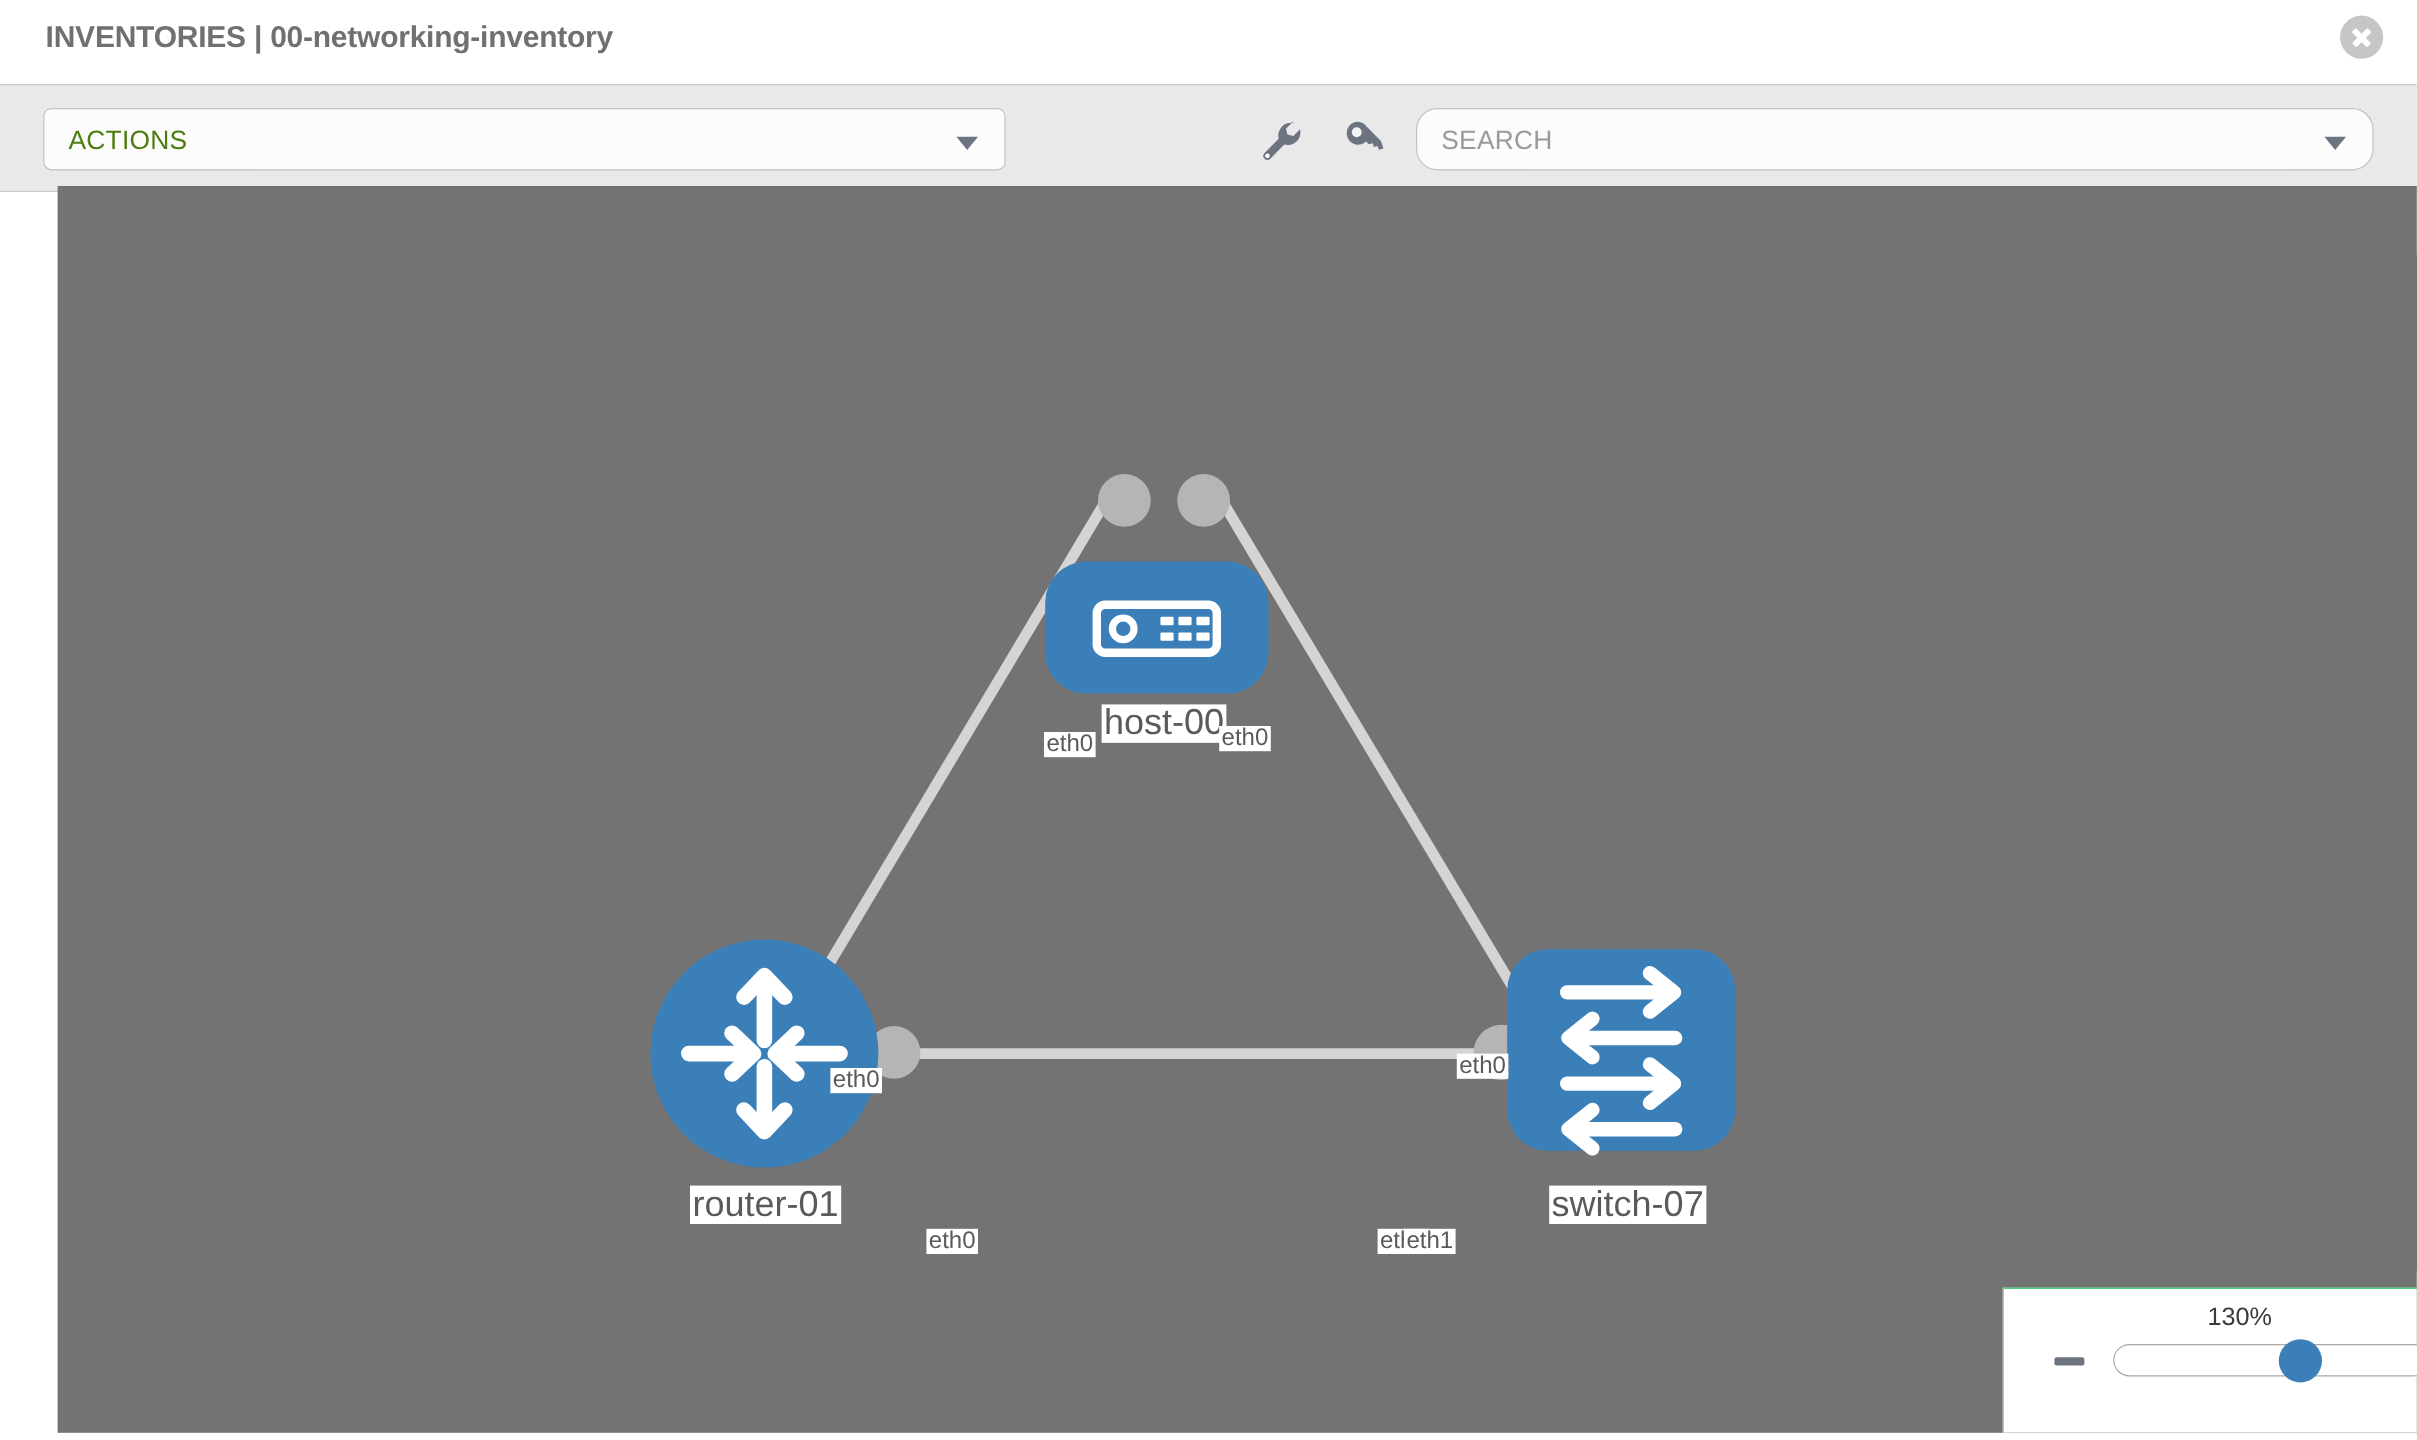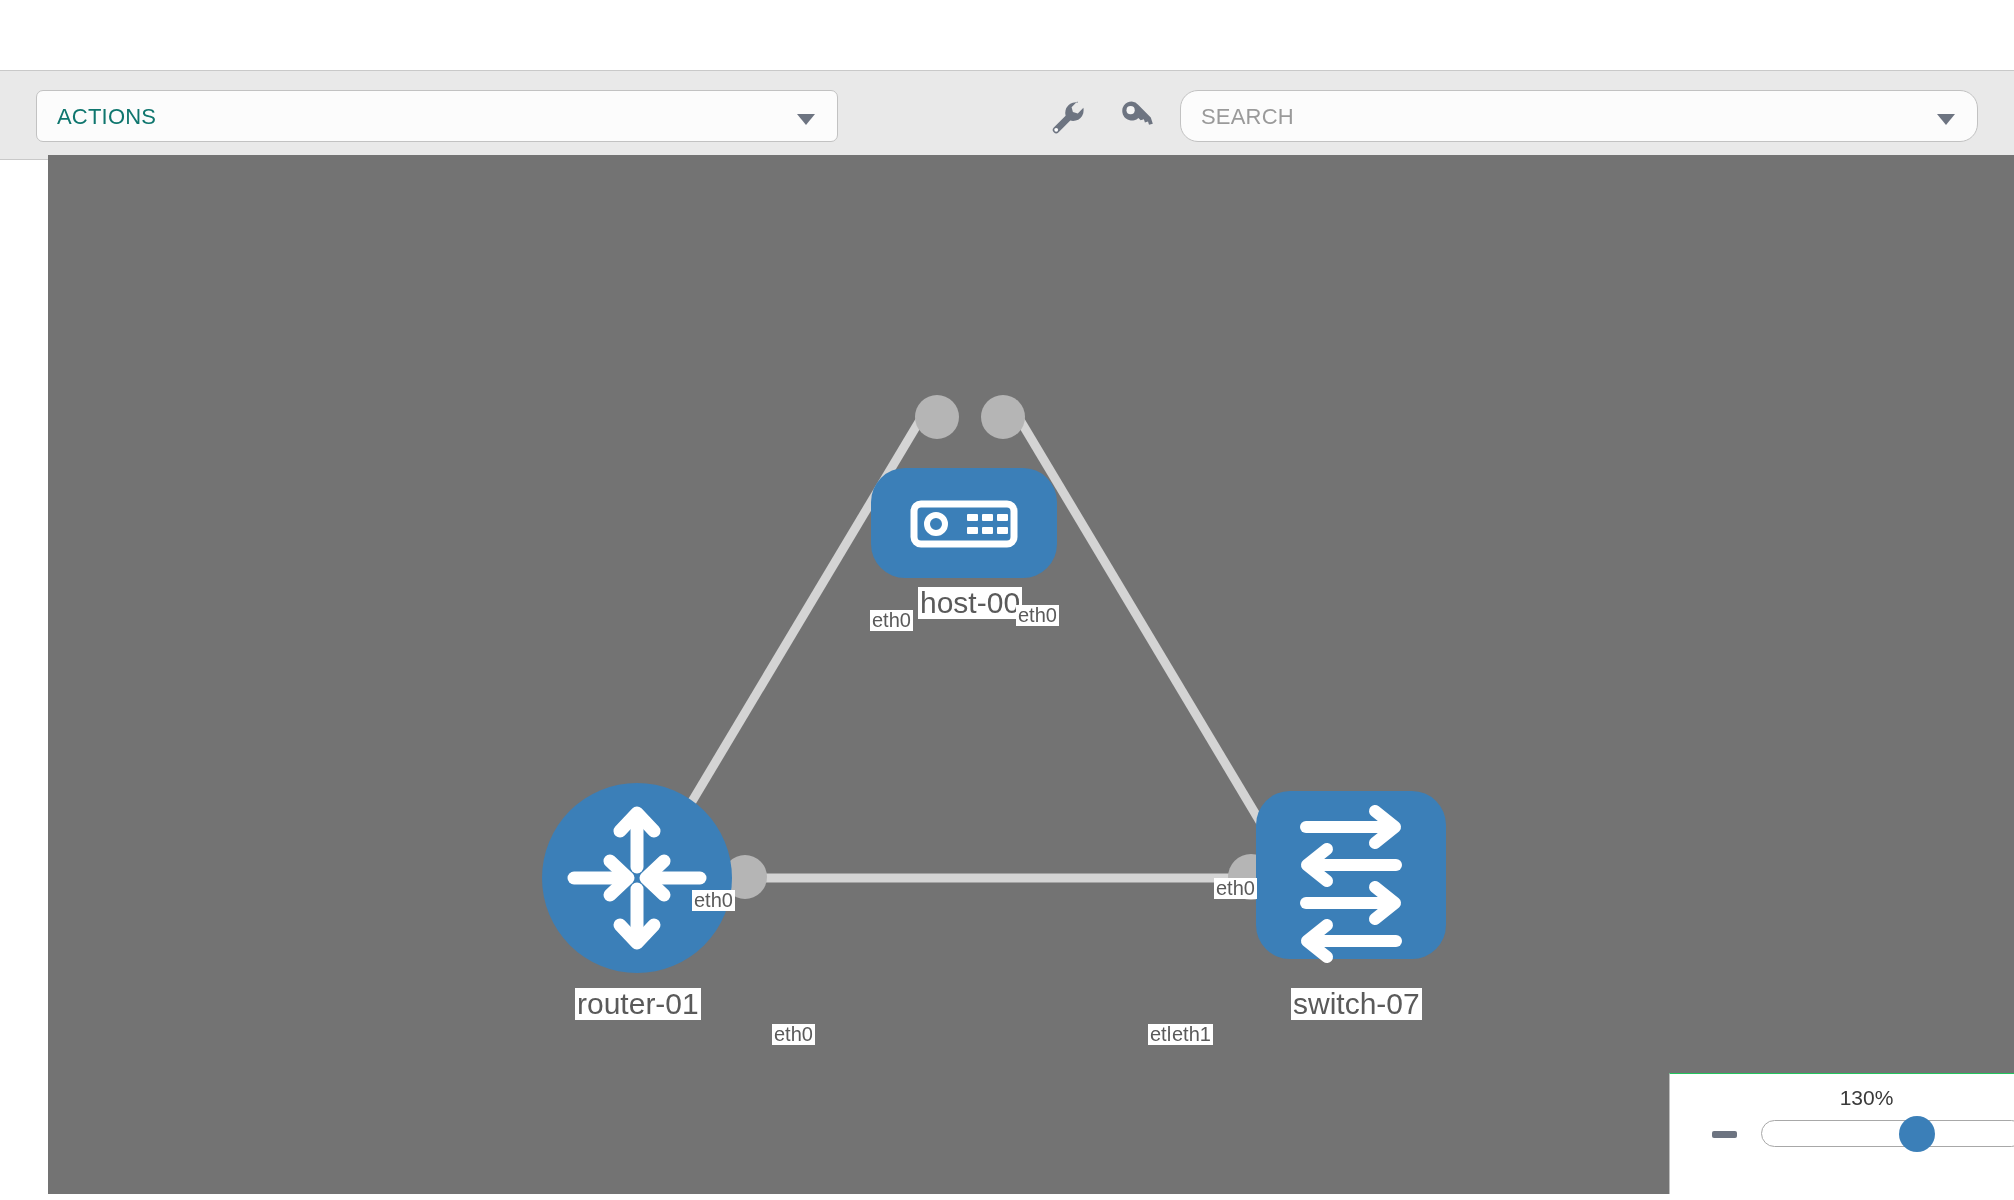--- a/index.html
+++ b/index.html
@@ -41,21 +41,21 @@
     border-bottom: 1px solid #c9c9c9;
   }
   .actions-select {
     position: absolute; left: 36px; top: 19px;
     width: 802px; height: 52px;
     background: #fcfcfc; border: 1px solid #c2c2c2; border-radius: 7px;
     cursor: pointer;
   }
   .actions-select .sel-label {
     position: absolute; left: 20px; top: 13px;
-    font-size: 22px; color: #0f766e; letter-spacing: 0.2px;
+    font-size: 22px; color: #4d7c0f; letter-spacing: 0.2px;
   }
   .caret {
     position: absolute; right: 22px; top: 23px;
     width: 0; height: 0;
     border-left: 9px solid transparent;
     border-right: 9px solid transparent;
     border-top: 11px solid #6d7481;
   }
 
   .tool-icon {
@@ -137,20 +137,24 @@
   .zoom-plus::after {
     content: ""; position: absolute; left: 10.5px; top: 0;
     width: 7px; height: 28px; background: #6d7481; border-radius: 2px;
   }
 </style>
 </head>
 <body>
 
 <div id="app">
 
+  <div class="header">
+    <div class="header-title">INVENTORIES | 00-networking-inventory</div>
+    <div class="close-btn"></div>
+  </div>
 
   <div class="toolbar">
 
     <div class="actions-select">
       <span class="sel-label">ACTIONS</span>
       <span class="caret"></span>
     </div>
 
     <div class="tool-icon" id="icon-wrench">
       <svg width="46" height="46" viewBox="0 0 46 46">

